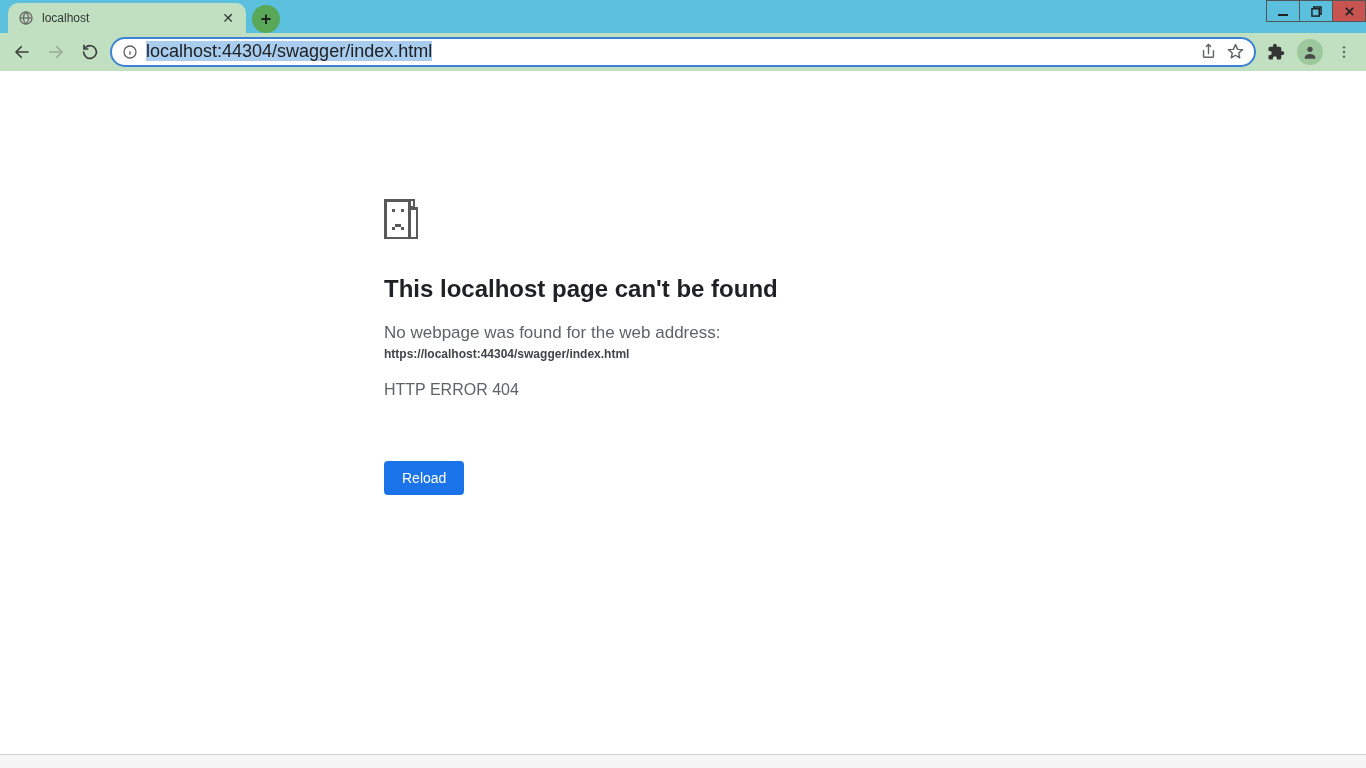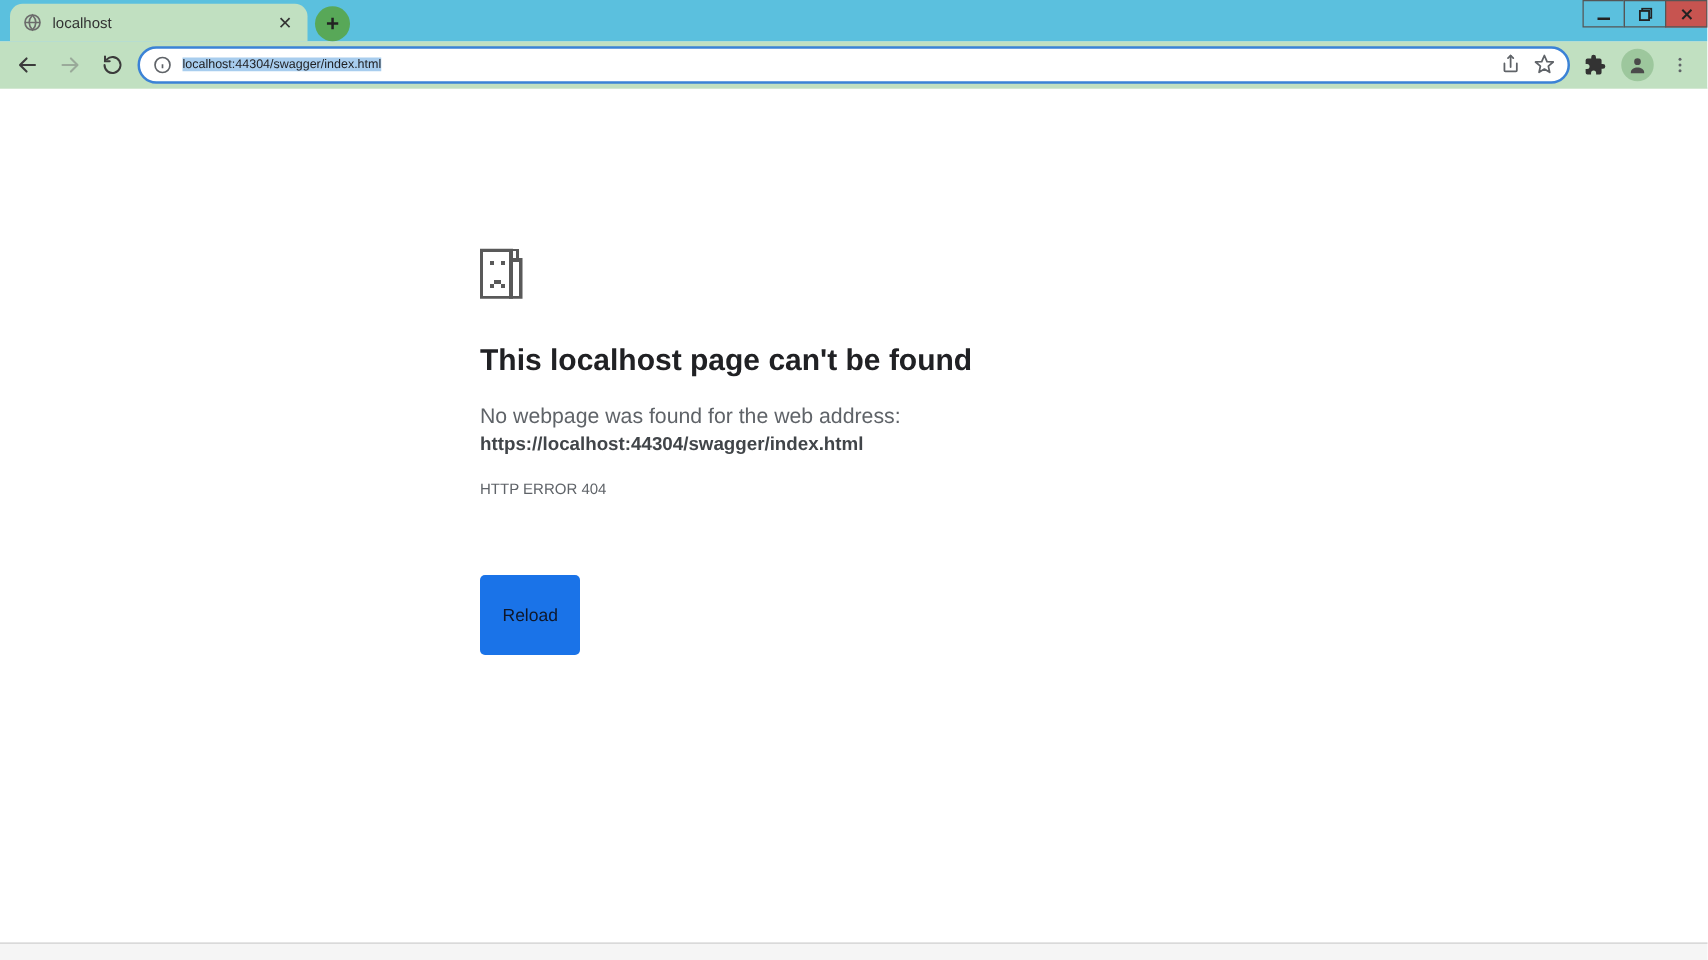--- a/index.html
+++ b/index.html
@@ -18,35 +18,35 @@
   .win-btn.min::before { content:""; display:block; width:10px; height:2px; background:#222; position:relative; top:4px; }
   .win-btn.max { font-weight:bold; }
   .win-btn.close { background:#c75450; }
 
   
   .toolbar { height:38px; background:#c1e0c1; display:flex; align-items:center; padding:0 8px; gap:6px; border-bottom:1px solid #c1e0c1; }
   .nav-btn { width:28px; height:28px; display:flex; align-items:center; justify-content:center; color:#5f6368; border-radius:50%; }
   .nav-btn.disabled { color:#a7b3a7; }
   .omnibox { flex:1; display:flex; align-items:center; background:#fff; border:2px solid #3b82d6; border-radius:18px; height:30px; padding:0 10px; gap:8px; }
   .omnibox .site-info { color:#5f6368; display:flex; align-items:center; }
-  .omnibox .url { flex:1; font-size:10px; color:#202124; outline:none; border:none; background:transparent; }
+  .omnibox .url { flex:1; font-size:18px; color:#202124; outline:none; border:none; background:transparent; }
   .url-sel { background:#a8cdee; }
   .omnibox .trail { display:flex; align-items:center; gap:10px; color:#5f6368; }
   .ext-btn, .profile-btn, .menu-btn { width:28px; height:28px; display:flex; align-items:center; justify-content:center; color:#333; }
   .profile-circle { width:26px; height:26px; border-radius:50%; background:#9dc79d; display:flex; align-items:center; justify-content:center; }
 
   
   .content { position:absolute; left:0; right:0; top:71px; bottom:14px; background:#fff; }
   .error-wrap { width:600px; margin-left:384px; margin-top:128px; color:#202124; }
   .sadfile { width:34px; height:40px; margin-bottom:36px; }
   .err-title { font-size:24px; font-weight:700; color:#202124; margin:0 0 20px 0; }
   .err-msg { font-size:17px; color:#5f6368; margin:0 0 4px 0; }
-  .err-url { font-size:15px; font-weight:600; color:#414549; margin:0 0 20px 0; }
-  .err-code { font-size:12px; color:#5f6368; margin:0 0 62px 0; }
-  .reload-btn { background:#1a73e8; color:#0f172a; border:none; border-radius:4px; font-size:14px; padding:24px 18px; cursor:pointer; }
+  .err-url { font-size:12px; font-weight:600; color:#414549; margin:0 0 20px 0; }
+  .err-code { font-size:16px; color:#5f6368; margin:0 0 62px 0; }
+  .reload-btn { background:#1a73e8; color:#ffffff; border:none; border-radius:4px; font-size:14px; padding:9px 18px; cursor:pointer; }
 
   
   .bottom-bar { position:absolute; left:0; right:0; bottom:0; height:14px; border-top:1px solid #d0d0d0; background:#f5f5f5; }
 
   svg { display:block; }
 </style>
 </head>
 <body>
 
 <div class="titlebar">

